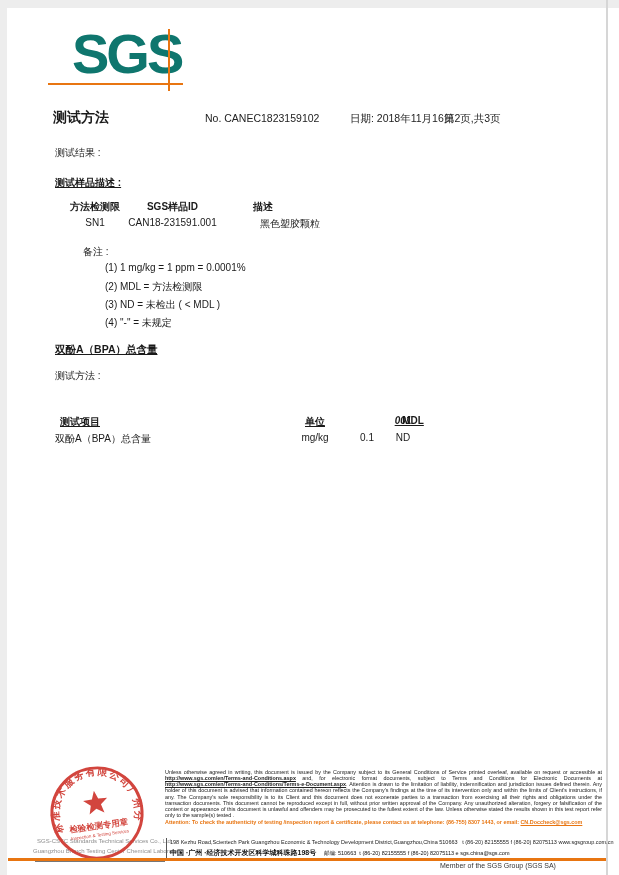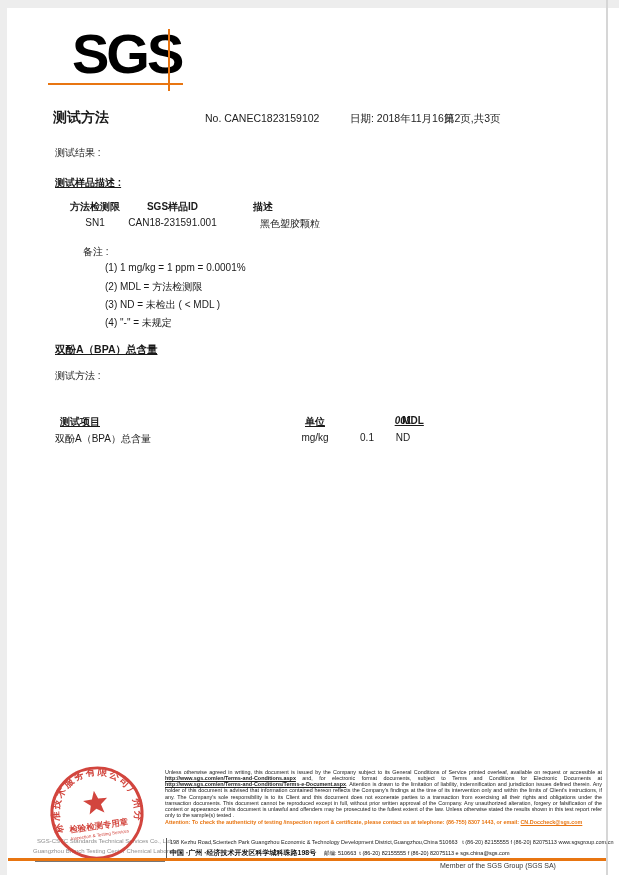--- a/index.html
+++ b/index.html
@@ -4,21 +4,21 @@
 <style>
   html,body{margin:0;padding:0;background:#fff;}
   .page{position:relative;width:619px;height:875px;background:#fff;overflow:hidden;
         font-family:"Liberation Sans","DejaVu Sans",sans-serif;color:#1a1a1a;}
   .abs{position:absolute;white-space:nowrap;}
   
   .edge-top{left:0;top:0;width:619px;height:8px;background:#ededed;}
   .edge-left{left:0;top:0;width:7px;height:875px;background:#ededed;}
   .edge-right{left:606px;top:0;width:2px;height:875px;background:#d6d6d6;}
   
-  .logo-text{left:72px;top:26px;font-size:56px;font-weight:bold;color:#000000;letter-spacing:-3px;line-height:1;}
+  .logo-text{left:72px;top:26px;font-size:56px;font-weight:bold;color:#0f766e;letter-spacing:-3px;line-height:1;}
   .logo-hline{left:48px;top:83px;width:135px;height:2px;background:#e87511;}
   .logo-vline{left:168px;top:29px;width:2px;height:62px;background:#e87511;}
   
   .doc-title{left:53px;top:109px;font-size:14px;font-weight:bold;}
   .meta{font-size:10.5px;color:#222;}
   
   .body10{font-size:10px;color:#1a1a1a;}
   .b{font-weight:bold;}
   .u{text-decoration:underline;}
   .i{font-style:italic;}

